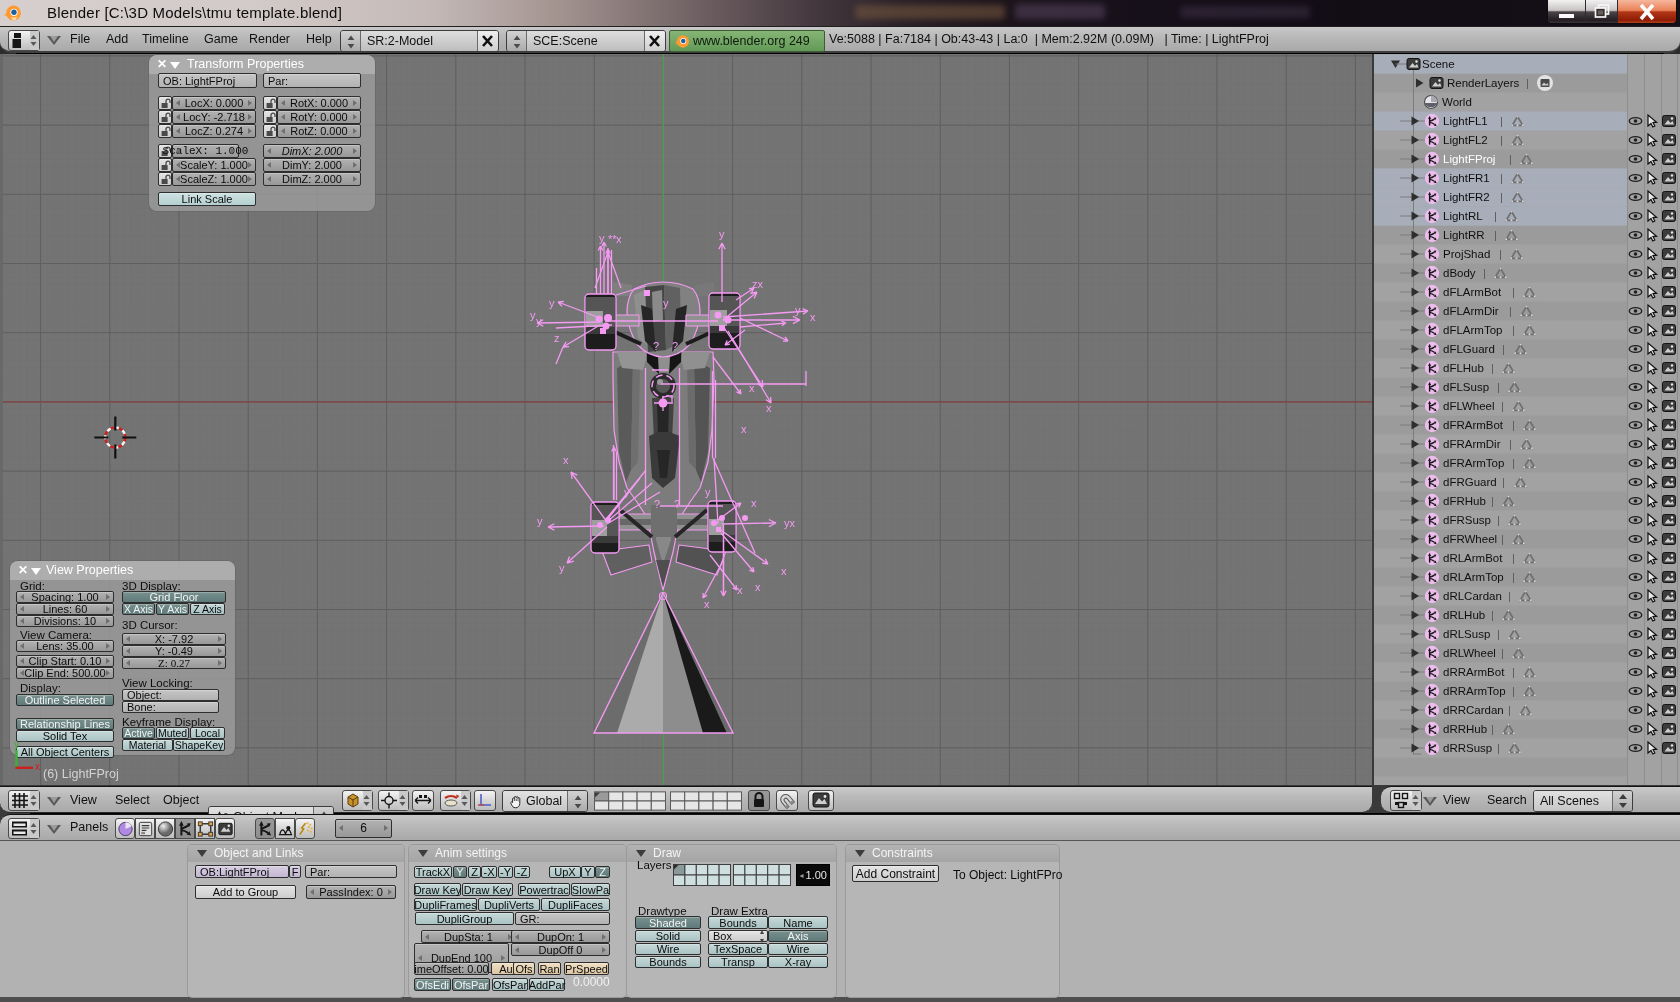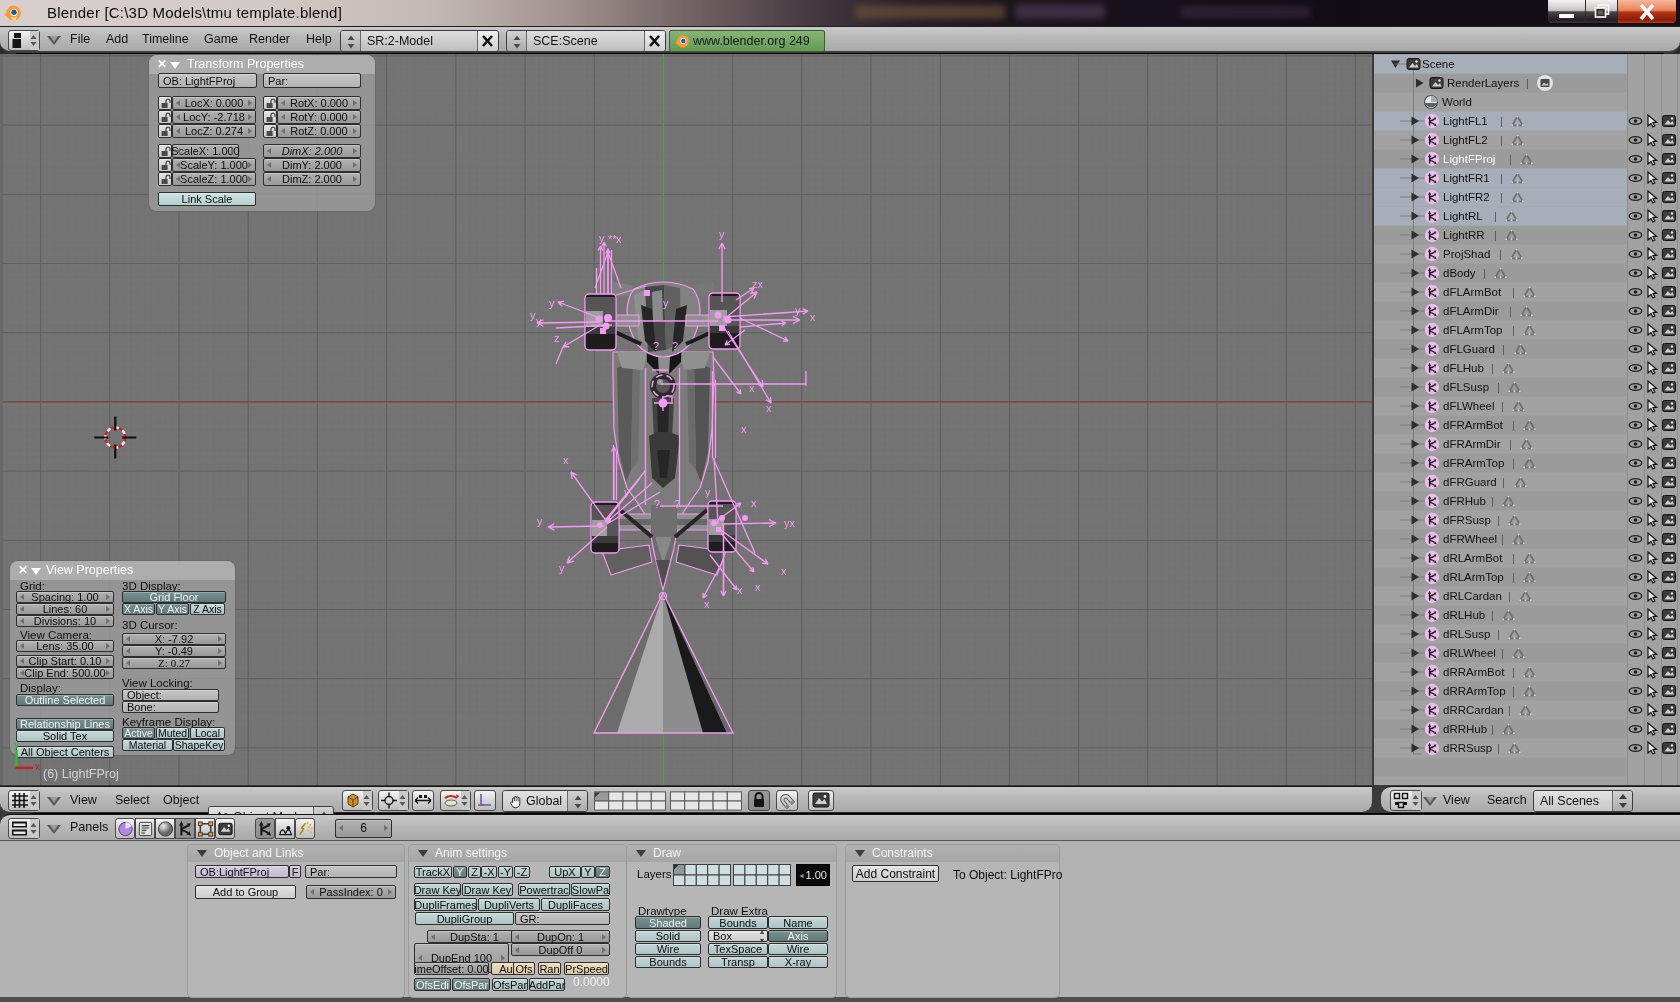--- a/index.html
+++ b/index.html
@@ -120,20 +120,21 @@
     </div>
 <div class="abs" style="left:669px;top:3px;width:156px;height:22px;background:linear-gradient(#86b576,#639a58);border:1px solid #3c5c34;border-radius:2px;display:flex;align-items:center;">
 <svg style="margin-left:4px" width="16" height="15" viewBox="0 0 19 18">
         <circle cx="10.5" cy="9" r="7.4" fill="#ff9a2e"></circle>
         <path d="M1 11 L8 7 L11 9 L6 13 Z" fill="#ff9a2e"></path>
         <circle cx="11" cy="8.3" r="3.6" fill="#fff"></circle>
         <circle cx="11" cy="8.3" r="2.7" fill="#1d5f9e"></circle>
       </svg>
 <span style="font-size:12.5px;color:#0d1a0d;margin-left:3px;">www.blender.org 249</span>
     </div>
+<div class="mtxt" style="left:829px;">Ve:5088 | Fa:7184 | Ob:43-43 | La:0&nbsp;&nbsp;| Mem:2.92M (0.09M)&nbsp;&nbsp;&nbsp;| Time: | LightFProj</div>
 </div>
 <svg class="abs" style="left:0;top:54px" width="1374" height="731" viewBox="0 54 1374 731">
     <rect x="0" y="54" width="1374" height="731" fill="#747474"></rect>
     <g stroke="#707070" stroke-width="1" opacity="0.35">
       <path d="M6.0 54 V785 M12.9 54 V785 M19.8 54 V785 M26.8 54 V785 M33.7 54 V785 M40.6 54 V785 M47.5 54 V785 M54.4 54 V785 M61.4 54 V785 M68.3 54 V785 M75.2 54 V785 M82.1 54 V785 M89.0 54 V785 M96.0 54 V785 M102.9 54 V785 M109.8 54 V785 M116.7 54 V785 M123.6 54 V785 M130.6 54 V785 M137.5 54 V785 M144.4 54 V785 M151.3 54 V785 M158.2 54 V785 M165.2 54 V785 M172.1 54 V785 M179.0 54 V785 M185.9 54 V785 M192.8 54 V785 M199.8 54 V785 M206.7 54 V785 M213.6 54 V785 M220.5 54 V785 M227.4 54 V785 M234.4 54 V785 M241.3 54 V785 M248.2 54 V785 M255.1 54 V785 M262.0 54 V785 M269.0 54 V785 M275.9 54 V785 M282.8 54 V785 M289.7 54 V785 M296.6 54 V785 M303.6 54 V785 M310.5 54 V785 M317.4 54 V785 M324.3 54 V785 M331.2 54 V785 M338.2 54 V785 M345.1 54 V785 M352.0 54 V785 M358.9 54 V785 M365.8 54 V785 M372.8 54 V785 M379.7 54 V785 M386.6 54 V785 M393.5 54 V785 M400.4 54 V785 M407.4 54 V785 M414.3 54 V785 M421.2 54 V785 M428.1 54 V785 M435.0 54 V785 M442.0 54 V785 M448.9 54 V785 M455.8 54 V785 M462.7 54 V785 M469.6 54 V785 M476.6 54 V785 M483.5 54 V785 M490.4 54 V785 M497.3 54 V785 M504.2 54 V785 M511.2 54 V785 M518.1 54 V785 M525.0 54 V785 M531.9 54 V785 M538.8 54 V785 M545.8 54 V785 M552.7 54 V785 M559.6 54 V785 M566.5 54 V785 M573.4 54 V785 M580.4 54 V785 M587.3 54 V785 M594.2 54 V785 M601.1 54 V785 M608.0 54 V785 M615.0 54 V785 M621.9 54 V785 M628.8 54 V785 M635.7 54 V785 M642.6 54 V785 M649.6 54 V785 M656.5 54 V785 M663.4 54 V785 M670.3 54 V785 M677.2 54 V785 M684.2 54 V785 M691.1 54 V785 M698.0 54 V785 M704.9 54 V785 M711.8 54 V785 M718.8 54 V785 M725.7 54 V785 M732.6 54 V785 M739.5 54 V785 M746.4 54 V785 M753.4 54 V785 M760.3 54 V785 M767.2 54 V785 M774.1 54 V785 M781.0 54 V785 M788.0 54 V785 M794.9 54 V785 M801.8 54 V785 M808.7 54 V785 M815.6 54 V785 M822.6 54 V785 M829.5 54 V785 M836.4 54 V785 M843.3 54 V785 M850.2 54 V785 M857.2 54 V785 M864.1 54 V785 M871.0 54 V785 M877.9 54 V785 M884.8 54 V785 M891.8 54 V785 M898.7 54 V785 M905.6 54 V785 M912.5 54 V785 M919.4 54 V785 M926.4 54 V785 M933.3 54 V785 M940.2 54 V785 M947.1 54 V785 M954.0 54 V785 M961.0 54 V785 M967.9 54 V785 M974.8 54 V785 M981.7 54 V785 M988.6 54 V785 M995.6 54 V785 M1002.5 54 V785 M1009.4 54 V785 M1016.3 54 V785 M1023.2 54 V785 M1030.2 54 V785 M1037.1 54 V785 M1044.0 54 V785 M1050.9 54 V785 M1057.8 54 V785 M1064.8 54 V785 M1071.7 54 V785 M1078.6 54 V785 M1085.5 54 V785 M1092.4 54 V785 M1099.4 54 V785 M1106.3 54 V785 M1113.2 54 V785 M1120.1 54 V785 M1127.0 54 V785 M1134.0 54 V785 M1140.9 54 V785 M1147.8 54 V785 M1154.7 54 V785 M1161.6 54 V785 M1168.6 54 V785 M1175.5 54 V785 M1182.4 54 V785 M1189.3 54 V785 M1196.2 54 V785 M1203.2 54 V785 M1210.1 54 V785 M1217.0 54 V785 M1223.9 54 V785 M1230.8 54 V785 M1237.8 54 V785 M1244.7 54 V785 M1251.6 54 V785 M1258.5 54 V785 M1265.4 54 V785 M1272.4 54 V785 M1279.3 54 V785 M1286.2 54 V785 M1293.1 54 V785 M1300.0 54 V785 M1307.0 54 V785 M1313.9 54 V785 M1320.8 54 V785 M1327.7 54 V785 M1334.6 54 V785 M1341.6 54 V785 M1348.5 54 V785 M1355.4 54 V785 M1362.3 54 V785 M1369.2 54 V785 M0 55.9 H1374 M0 62.8 H1374 M0 69.7 H1374 M0 76.7 H1374 M0 83.6 H1374 M0 90.5 H1374 M0 97.4 H1374 M0 104.3 H1374 M0 111.3 H1374 M0 118.2 H1374 M0 125.1 H1374 M0 132.0 H1374 M0 138.9 H1374 M0 145.9 H1374 M0 152.8 H1374 M0 159.7 H1374 M0 166.6 H1374 M0 173.5 H1374 M0 180.5 H1374 M0 187.4 H1374 M0 194.3 H1374 M0 201.2 H1374 M0 208.1 H1374 M0 215.1 H1374 M0 222.0 H1374 M0 228.9 H1374 M0 235.8 H1374 M0 242.7 H1374 M0 249.7 H1374 M0 256.6 H1374 M0 263.5 H1374 M0 270.4 H1374 M0 277.3 H1374 M0 284.3 H1374 M0 291.2 H1374 M0 298.1 H1374 M0 305.0 H1374 M0 311.9 H1374 M0 318.9 H1374 M0 325.8 H1374 M0 332.7 H1374 M0 339.6 H1374 M0 346.5 H1374 M0 353.5 H1374 M0 360.4 H1374 M0 367.3 H1374 M0 374.2 H1374 M0 381.1 H1374 M0 388.1 H1374 M0 395.0 H1374 M0 401.9 H1374 M0 408.8 H1374 M0 415.7 H1374 M0 422.7 H1374 M0 429.6 H1374 M0 436.5 H1374 M0 443.4 H1374 M0 450.3 H1374 M0 457.3 H1374 M0 464.2 H1374 M0 471.1 H1374 M0 478.0 H1374 M0 484.9 H1374 M0 491.9 H1374 M0 498.8 H1374 M0 505.7 H1374 M0 512.6 H1374 M0 519.5 H1374 M0 526.5 H1374 M0 533.4 H1374 M0 540.3 H1374 M0 547.2 H1374 M0 554.1 H1374 M0 561.1 H1374 M0 568.0 H1374 M0 574.9 H1374 M0 581.8 H1374 M0 588.7 H1374 M0 595.7 H1374 M0 602.6 H1374 M0 609.5 H1374 M0 616.4 H1374 M0 623.3 H1374 M0 630.3 H1374 M0 637.2 H1374 M0 644.1 H1374 M0 651.0 H1374 M0 657.9 H1374 M0 664.9 H1374 M0 671.8 H1374 M0 678.7 H1374 M0 685.6 H1374 M0 692.5 H1374 M0 699.5 H1374 M0 706.4 H1374 M0 713.3 H1374 M0 720.2 H1374 M0 727.1 H1374 M0 734.1 H1374 M0 741.0 H1374 M0 747.9 H1374 M0 754.8 H1374 M0 761.7 H1374 M0 768.7 H1374 M0 775.6 H1374 M0 782.5 H1374"></path>
     </g>
     <g stroke="#5f5f5f" stroke-width="1">
       <path d="M40.6 54 V785 M109.8 54 V785 M179.0 54 V785 M248.2 54 V785 M317.4 54 V785 M386.6 54 V785 M455.8 54 V785 M525.0 54 V785 M594.2 54 V785 M663.4 54 V785 M732.6 54 V785 M801.8 54 V785 M871.0 54 V785 M940.2 54 V785 M1009.4 54 V785 M1078.6 54 V785 M1147.8 54 V785 M1217.0 54 V785 M1286.2 54 V785 M1355.4 54 V785 M0 55.9 H1374 M0 125.1 H1374 M0 194.3 H1374 M0 263.5 H1374 M0 332.7 H1374 M0 401.9 H1374 M0 471.1 H1374 M0 540.3 H1374 M0 609.5 H1374 M0 678.7 H1374 M0 747.9 H1374"></path>
     </g>
     <line x1="0" y1="401.9" x2="1374" y2="401.9" stroke="#874040" stroke-width="1.4"></line>
@@ -368,21 +369,21 @@
         <path d="M6 5 V3.2 a2 2 0 0 1 4 0 V5" fill="none" stroke="#4a4a4a" stroke-width="1.3"></path>
       </svg>
     </div>
 <div class="bb num" style="left:128px;top:69px;width:84px;height:14px;font-size:11px;"><div class="arrL"></div><div class="arrR"></div>RotZ: 0.000</div>
 <div class="bb act" style="left:9px;top:89px;width:14px;height:14px;">
       <svg width="11" height="11" viewBox="0 0 11 11">
         <rect x="1.6" y="5" width="6" height="5" fill="#4a4a4a"></rect>
         <path d="M6 5 V3.2 a2 2 0 0 1 4 0 V5" fill="none" stroke="#4a4a4a" stroke-width="1.3"></path>
       </svg>
     </div>
-<div class="bb num" style="left:23px;top:89px;width:67px;height:14px;font-size:11px;"><div class="arrL"></div><div class="arrR"></div>ScaleX: 1.000</div>
+<div class="bb num" style="left:23px;top:89px;width:67px;height:14px;font-size:11px;font-family:Liberation Mono, monospace;"><div class="arrL"></div><div class="arrR"></div>ScaleX: 1.000</div>
 <div class="bb num" style="left:114px;top:89px;width:98px;height:14px;font-size:11px;font-style:italic;"><div class="arrL"></div><div class="arrR"></div>DimX: 2.000</div>
 <div class="bb act" style="left:9px;top:103px;width:14px;height:14px;">
       <svg width="11" height="11" viewBox="0 0 11 11">
         <rect x="1.6" y="5" width="6" height="5" fill="#4a4a4a"></rect>
         <path d="M6 5 V3.2 a2 2 0 0 1 4 0 V5" fill="none" stroke="#4a4a4a" stroke-width="1.3"></path>
       </svg>
     </div>
 <div class="bb num" style="left:23px;top:103px;width:84px;height:14px;font-size:11px;"><div class="arrL"></div><div class="arrR"></div>ScaleY: 1.000</div>
 <div class="bb num" style="left:114px;top:103px;width:98px;height:14px;font-size:11px;"><div class="arrL"></div><div class="arrR"></div>DimY: 2.000</div>
 <div class="bb act" style="left:9px;top:117px;width:14px;height:14px;">
@@ -1086,41 +1087,41 @@
 <div class="bb togon" style="left:186px;top:21px;width:15px;height:12px;font-size:11px;">Z</div>
 <div class="bb tog" style="left:5px;top:38px;width:47px;height:13px;font-size:11px;">Draw Key</div>
 <div class="bb tog" style="left:53px;top:38px;width:51px;height:13px;font-size:11px;">Draw Key</div>
 <div class="bb tog" style="left:109px;top:38px;width:52px;height:13px;font-size:11px;">Powertrac</div>
 <div class="bb tog" style="left:162px;top:38px;width:39px;height:13px;font-size:11px;">SlowPa</div>
 <div class="bb tog" style="left:5px;top:53px;width:63px;height:13px;font-size:11px;">DupliFrames</div>
 <div class="bb tog" style="left:69px;top:53px;width:62px;height:13px;font-size:11px;">DupliVerts</div>
 <div class="bb tog" style="left:132px;top:53px;width:69px;height:13px;font-size:11px;">DupliFaces</div>
 <div class="bb tog" style="left:6px;top:67px;width:99px;height:13px;font-size:11px;">DupliGroup</div>
 <div class="bb txt" style="left:106px;top:67px;width:95px;height:13px;font-size:11px;">GR:</div>
-<div class="bb num" style="left:18px;top:85px;width:95px;height:13px;font-size:11px;"><div class="arrL"></div><div class="arrR"></div>DupSta: 1</div>
+<div class="bb num" style="left:12px;top:85px;width:95px;height:13px;font-size:11px;"><div class="arrL"></div><div class="arrR"></div>DupSta: 1</div>
 <div class="bb num" style="left:102px;top:85px;width:99px;height:13px;font-size:11px;"><div class="arrL"></div><div class="arrR"></div>DupOn: 1</div>
 <div class="bb num" style="left:5px;top:98px;width:95px;height:30px;font-size:11px;"><div class="arrL"></div><div class="arrR"></div>DupEnd 100</div>
 <div class="bb num" style="left:102px;top:98px;width:99px;height:13px;font-size:11px;"><div class="arrL"></div><div class="arrR"></div>DupOff 0</div>
 <div class="bb num" style="left:5px;top:117px;width:75px;height:13px;font-size:11px;">imeOffset: 0.00</div>
 <div class="bb tan" style="left:82px;top:117px;width:33px;height:13px;font-size:11px;">Aut</div>
 <div class="bb tan" style="left:104px;top:117px;width:22px;height:13px;font-size:11px;">Ofs</div>
 <div class="bb tan" style="left:129px;top:117px;width:23px;height:13px;font-size:11px;">Ran</div>
 <div class="bb tan" style="left:155px;top:117px;width:45px;height:13px;font-size:11px;">PrSpeed</div>
 <div class="bb togon" style="left:5px;top:133px;width:37px;height:13px;font-size:11px;">OfsEdi</div>
 <div class="bb togon" style="left:43px;top:133px;width:38px;height:13px;font-size:11px;">OfsPar</div>
 <div class="bb tog" style="left:83px;top:133px;width:36px;height:13px;font-size:11px;">OfsPar</div>
 <div class="bb tog" style="left:120px;top:133px;width:36px;height:13px;font-size:11px;">AddPar</div>
 <div class="lbl" style="left:164px;top:130px;color:#f2f2f2;font-size:12px;">0.0000</div>
 </div>
 <div class="bpanel" style="left:627px;top:845px;width:209px;height:152px;">
 <div class="bph">
       <div class="tri"></div>
       <span class="t">Draw</span>
     </div>
-<div class="lbl" style="left:10px;top:23px;">Layers</div>
+<div class="lbl" style="left:10px;top:14px;">Layers</div>
 <svg class="abs" style="left:46px;top:19px" width="58" height="22" viewBox="0 0 58 22">
       <rect x="0.5" y="0.5" width="11.4" height="10.5" fill="#8a9a9a" stroke="#3e3e3e"></rect>
       <rect x="11.9" y="0.5" width="11.4" height="10.5" fill="#cfdede" stroke="#3e3e3e"></rect>
       <rect x="23.3" y="0.5" width="11.4" height="10.5" fill="#cfdede" stroke="#3e3e3e"></rect>
       <rect x="34.7" y="0.5" width="11.4" height="10.5" fill="#cfdede" stroke="#3e3e3e"></rect>
       <rect x="46.1" y="0.5" width="11.4" height="10.5" fill="#cfdede" stroke="#3e3e3e"></rect>
       <rect x="0.5" y="11.0" width="11.4" height="10.5" fill="#cfdede" stroke="#3e3e3e"></rect>
       <rect x="11.9" y="11.0" width="11.4" height="10.5" fill="#cfdede" stroke="#3e3e3e"></rect>
       <rect x="23.3" y="11.0" width="11.4" height="10.5" fill="#cfdede" stroke="#3e3e3e"></rect>
       <rect x="34.7" y="11.0" width="11.4" height="10.5" fill="#cfdede" stroke="#3e3e3e"></rect>

